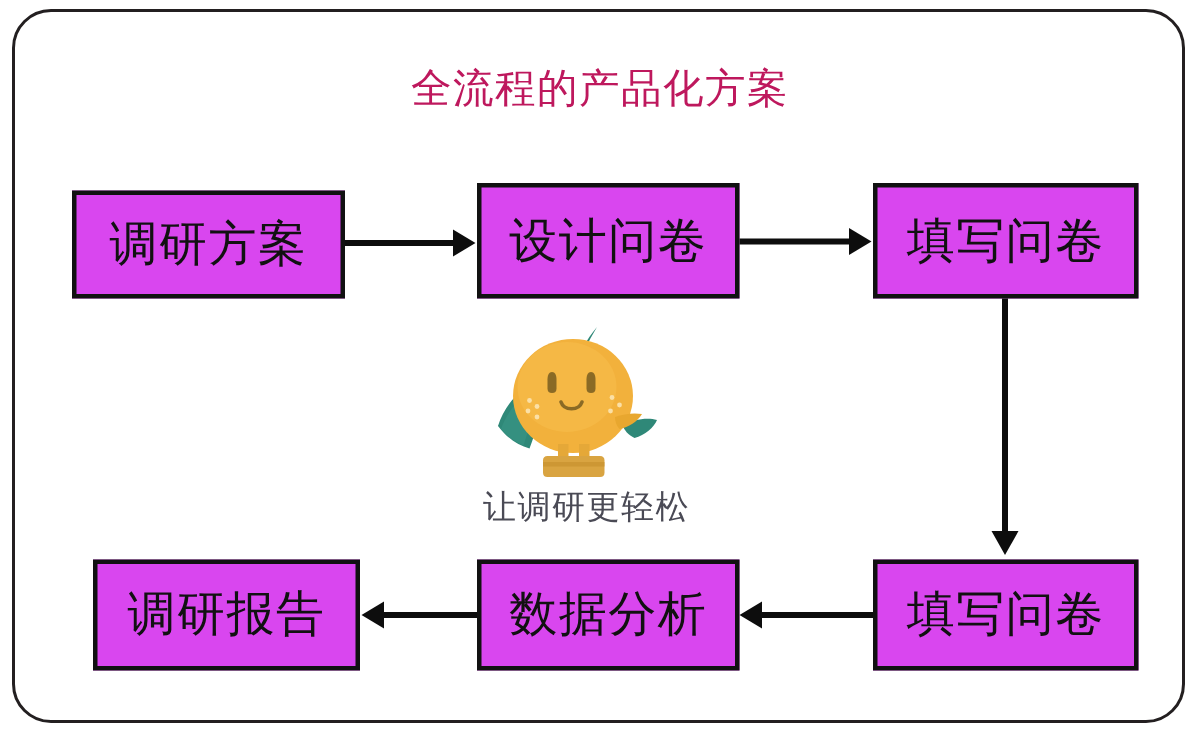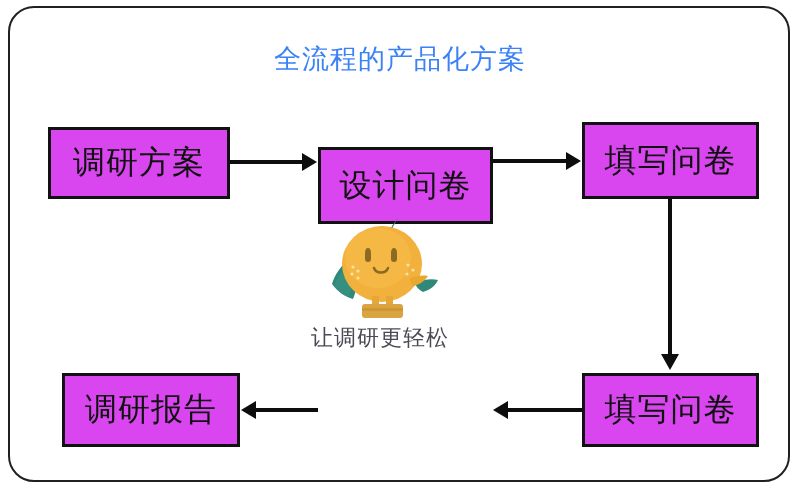--- a/index.html
+++ b/index.html
@@ -37,21 +37,21 @@
 
   
   .title {
     position: absolute;
     left: 0;
     top: 42px;
     width: 800px;
     text-align: center;
     font-size: 27px;
     line-height: 34px;
-    color: #3b82f6;
+    color: #be185d;
     font-weight: 500;
     letter-spacing: 1px;
     white-space: nowrap;
   }
 
   
   .node {
     position: absolute;
     border: 3px solid #111111;
     background: #d946ef;
@@ -59,21 +59,21 @@
     display: flex;
     align-items: center;
     justify-content: center;
     color: #111111;
     font-size: 32px;
     letter-spacing: 1px;
     white-space: nowrap;
   }
 
   #node-plan      { left: 48px;  top: 127px; width: 182px; height: 72px; }
-  #node-design    { left: 318px; top: 122px; width: 175px; height: 77px; margin-top: 25px; }
+  #node-design    { left: 318px; top: 122px; width: 175px; height: 77px; }
   #node-publish   { left: 582px; top: 122px; width: 177px; height: 77px; }
   #node-fill      { left: 582px; top: 373px; width: 177px; height: 74px; }
   #node-analysis  { left: 318px; top: 373px; width: 175px; height: 74px; }
   #node-report    { left: 62px;  top: 373px; width: 178px; height: 74px; text-align: right; }
 
   
   .arrow-line {
     position: absolute;
     background: #0d0d0d;
   }
@@ -131,21 +131,21 @@
     left: 12px;
     top: 0;
     width: 136px;
     height: 108px;
   }
   .tagline {
     position: absolute;
     left: 0;
     top: 112px;
     width: 160px;
-    text-align: center;
+    text-align: right;
     font-size: 22px;
     line-height: 28px;
     color: #4a4a55;
     letter-spacing: 1px;
     white-space: nowrap;
   }
 </style>
 </head>
 <body>
 
@@ -156,20 +156,21 @@
   <div class="title">全流程的产品化方案</div>
 
   <div class="node" id="node-plan">调研方案</div>
 
   <div class="node" id="node-design">设计问卷</div>
 
   <div class="node" id="node-publish">填写问卷</div>
 
   <div class="node" id="node-fill">填写问卷</div>
 
+  <div class="node" id="node-analysis">数据分析</div>
 
   <div class="node" id="node-report">调研报告</div>
 
   <div class="arrow-line" id="arrow1-line"></div>
   <div class="arrow-head right" id="arrow1-head"></div>
 
   <div class="arrow-line" id="arrow2-line"></div>
   <div class="arrow-head right" id="arrow2-head"></div>
 
   <div class="arrow-line" id="arrow3-line"></div>

